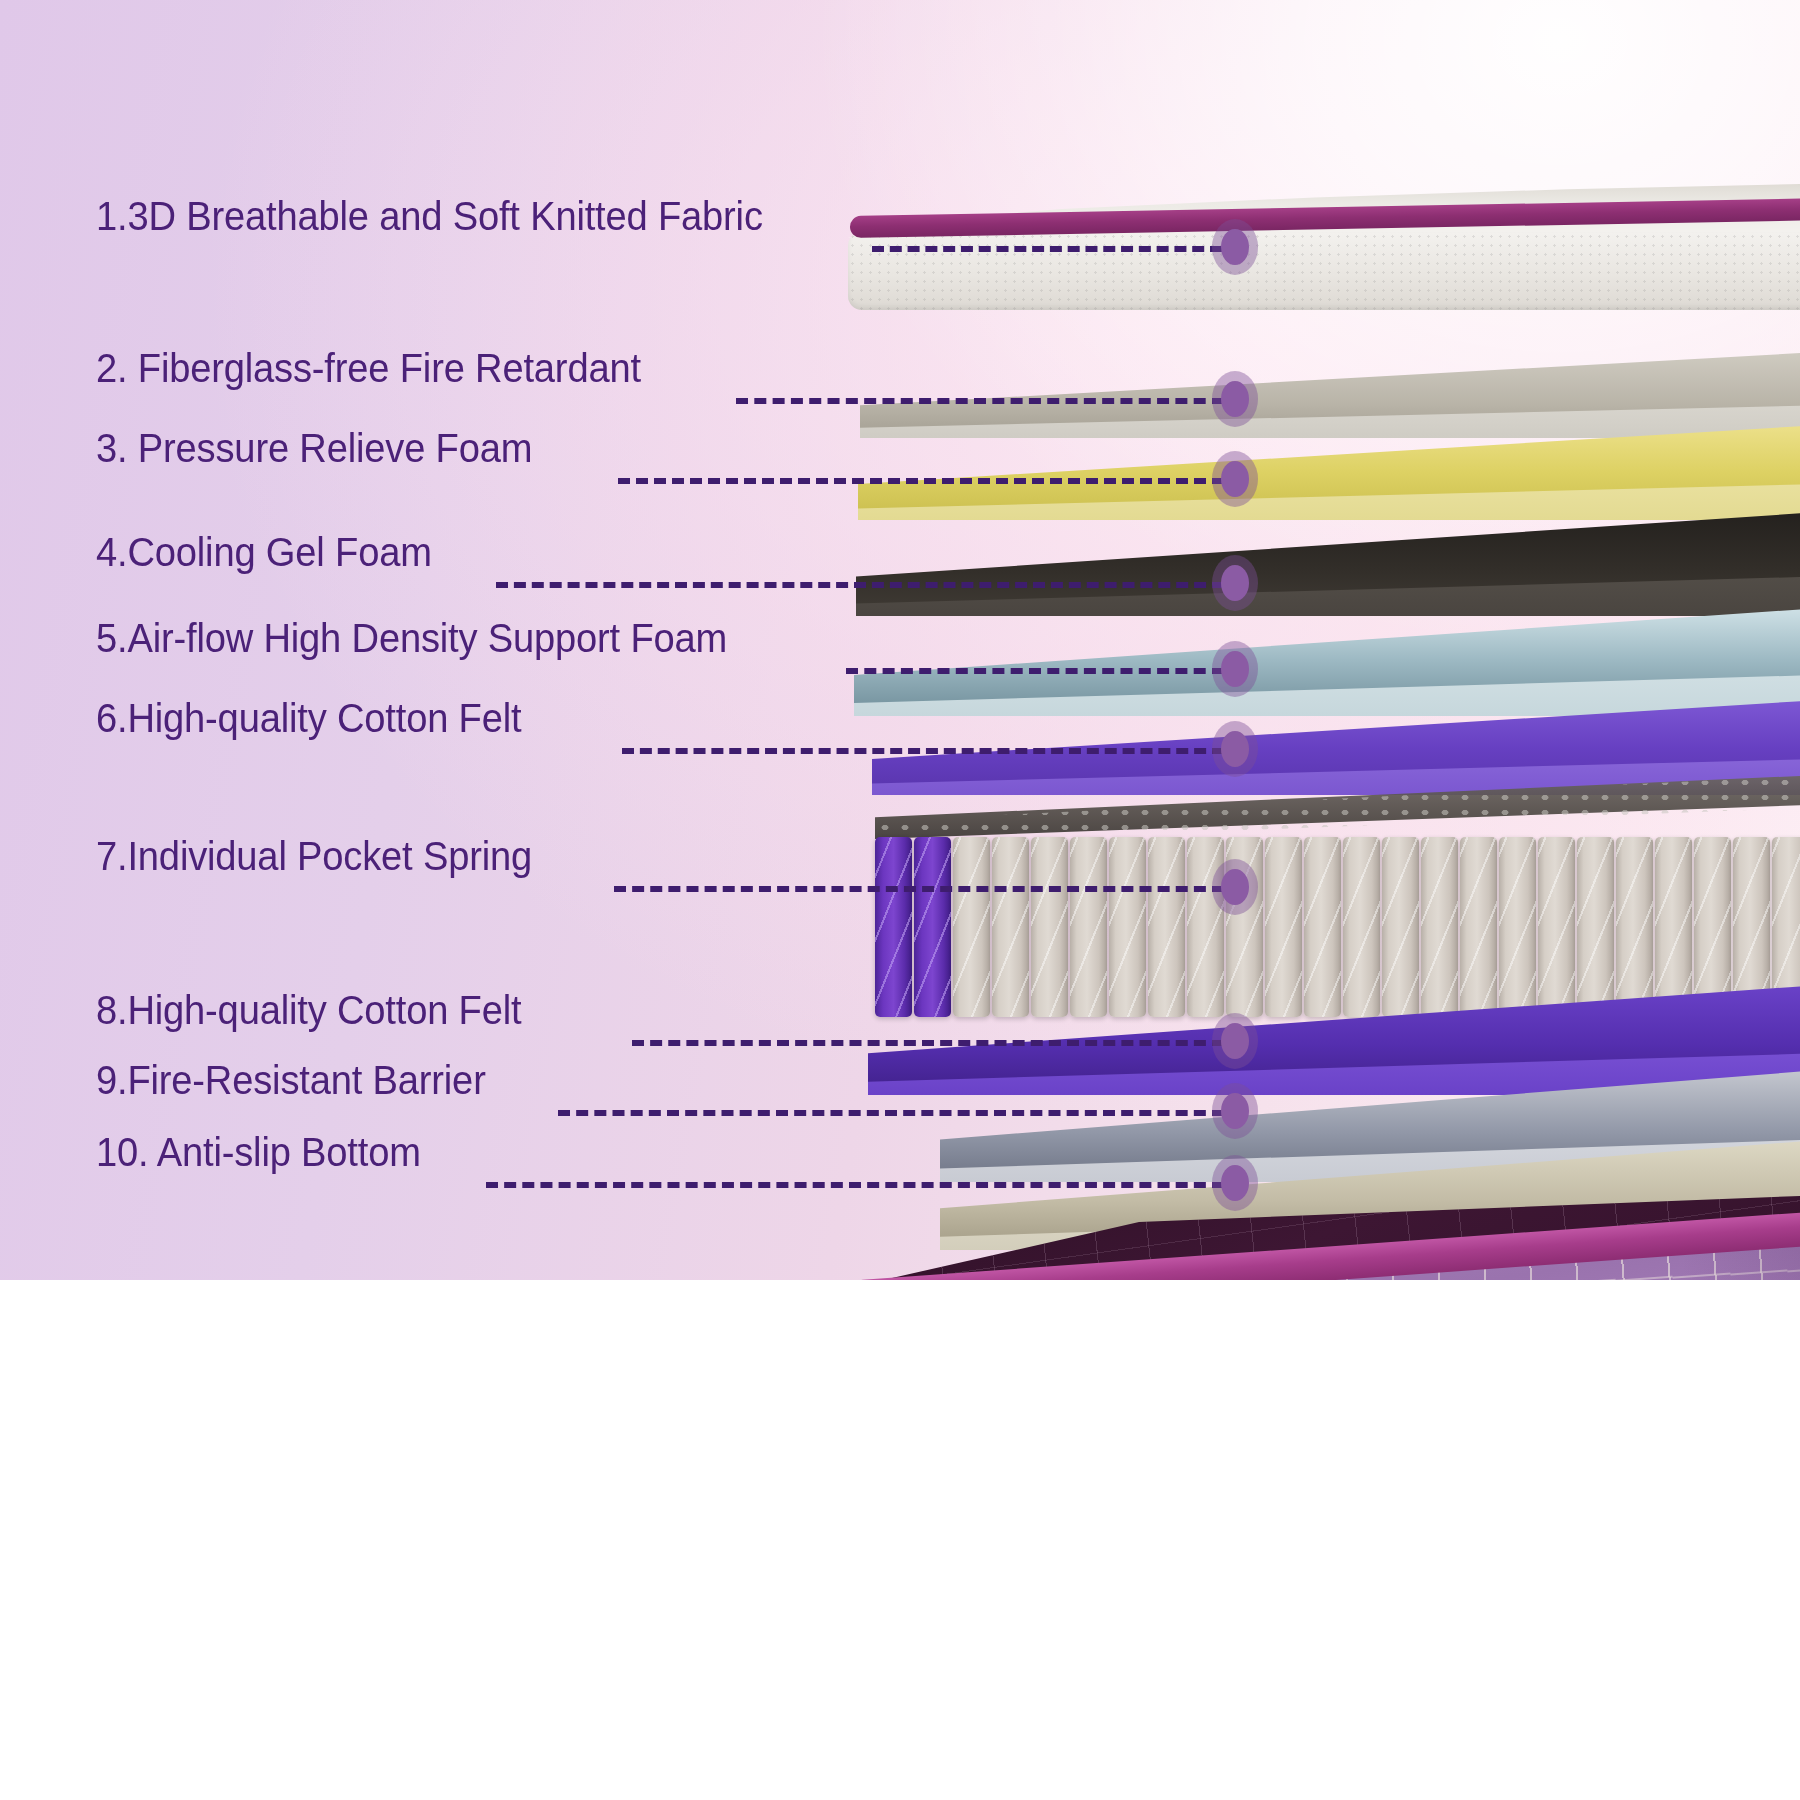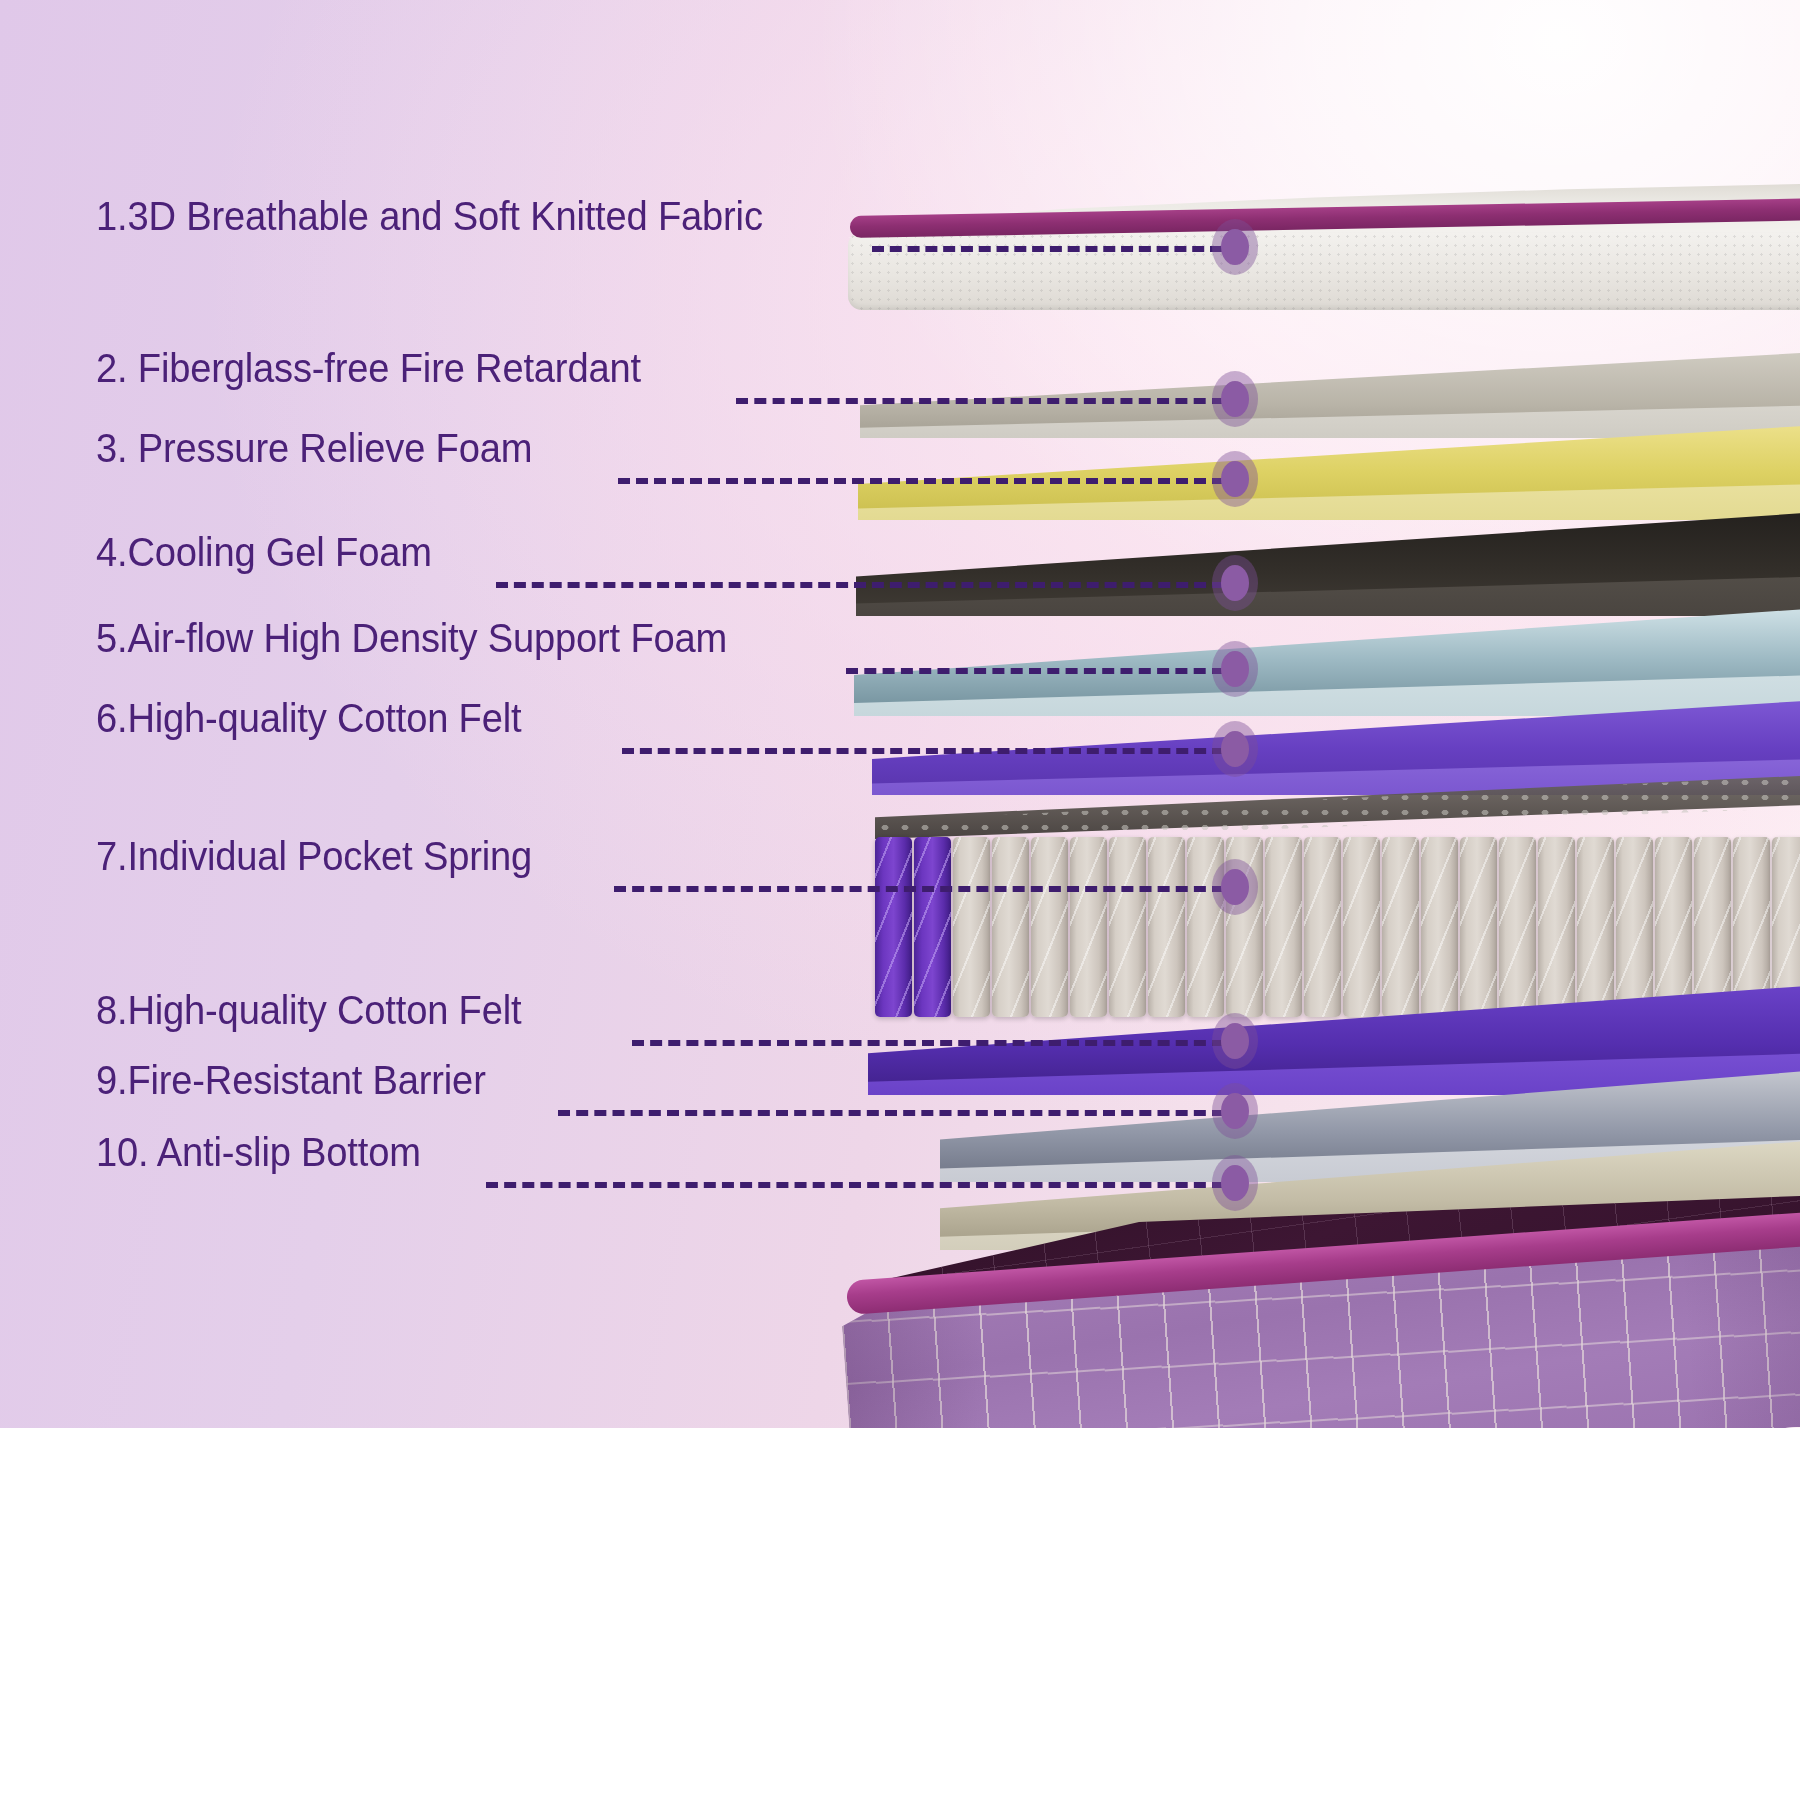--- a/index.html
+++ b/index.html
@@ -1,21 +1,21 @@
 <!DOCTYPE html>
 <html><head>
 <meta charset="utf-8">
 <style>
   html,body{margin:0;padding:0;}
   body{
     width:1800px;height:1800px;overflow:hidden;
     font-family:"Liberation Sans","DejaVu Sans",sans-serif;
   }
   #stage{
-    position:relative;width:1800px;height:1428px;overflow:hidden;
+    position:relative;width:1800px;height:1280px;overflow:hidden;
     background:
       radial-gradient(ellipse 1100px 900px at 1560px 40px, rgba(255,255,255,.97) 0%, rgba(255,255,255,.72) 22%, rgba(255,255,255,.30) 46%, rgba(255,255,255,0) 68%),
       radial-gradient(ellipse 1500px 1200px at 1250px 300px, rgba(255,236,245,.85) 0%, rgba(252,226,240,.45) 40%, rgba(250,222,238,0) 70%),
       linear-gradient(100deg, #e0c8e9 0%, #e4cfea 26%, #eed6e8 52%, #f6e2ec 72%, #fbeaf1 88%, #fdf2f6 100%);
   }
 
   
   .lbl{
     position:absolute;
     color:#4b2178;

